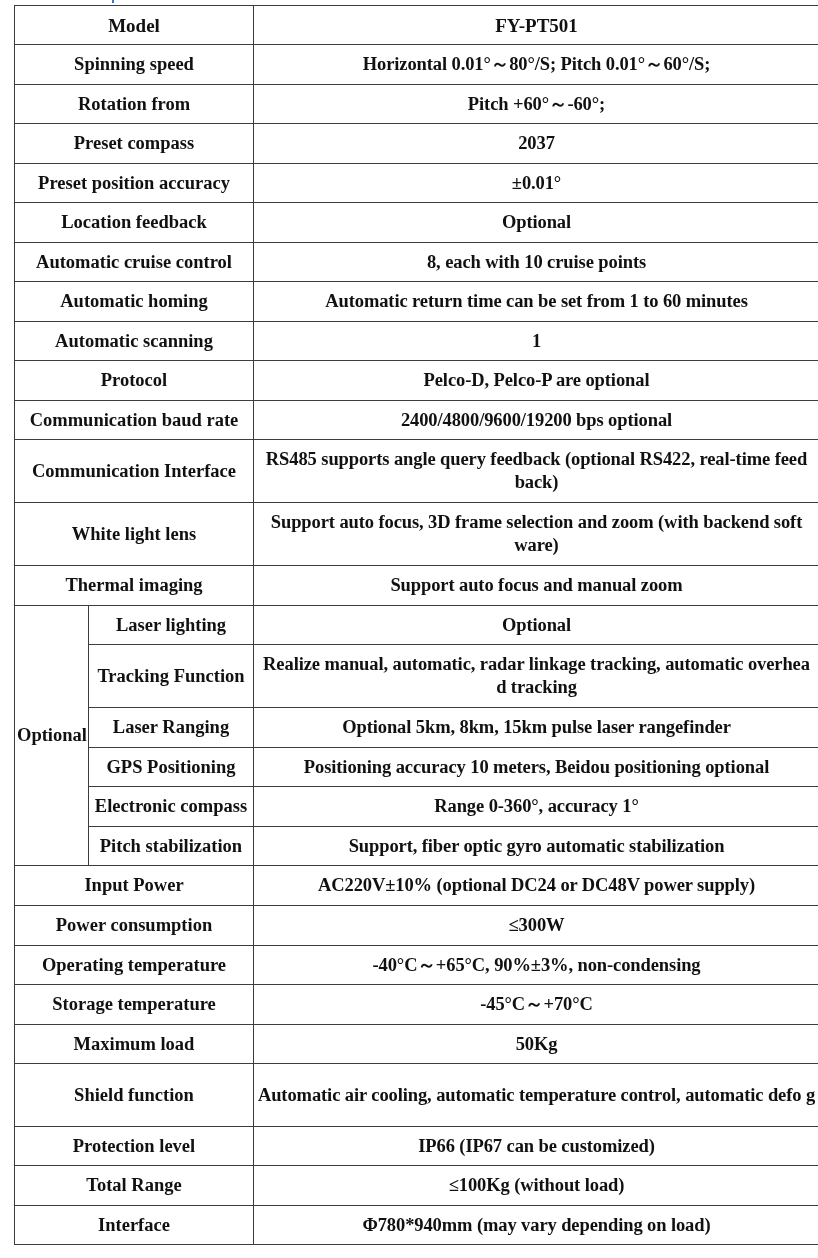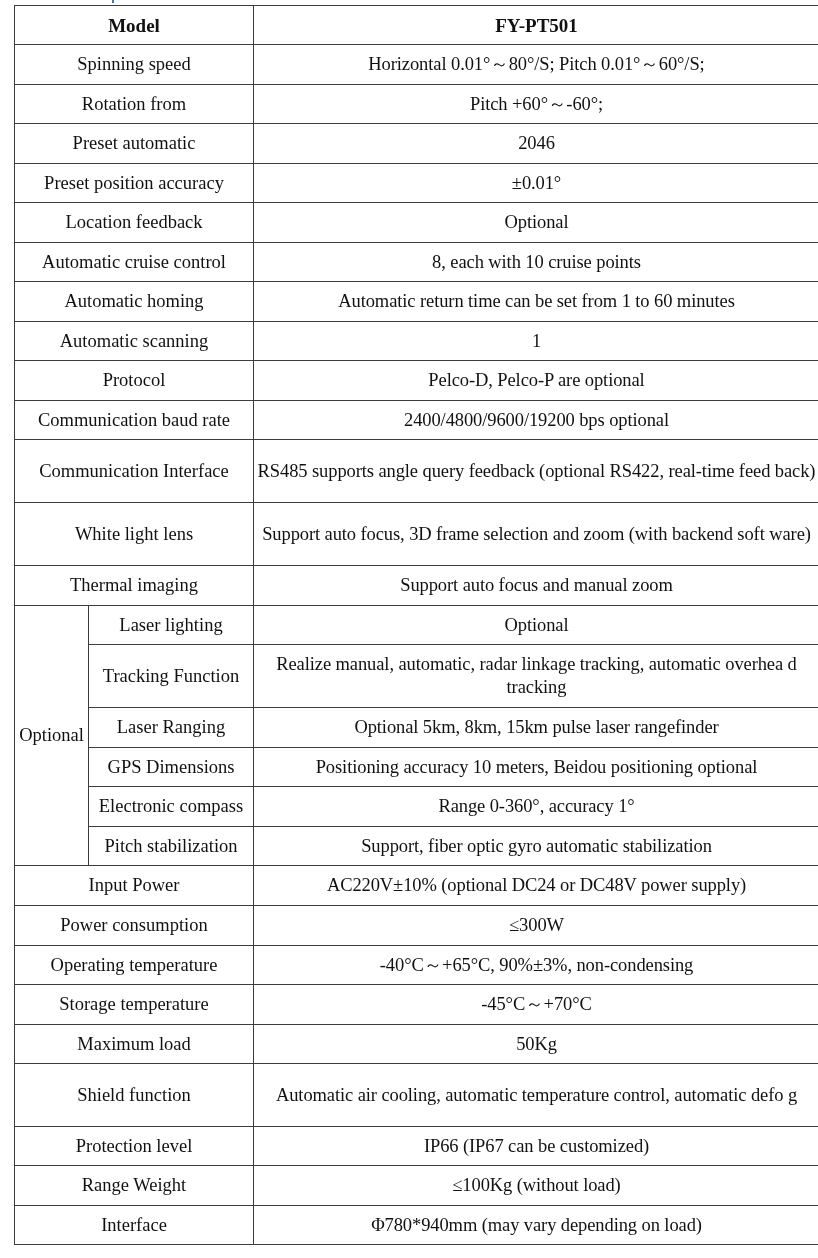--- a/index.html
+++ b/index.html
@@ -31,21 +31,21 @@
       border-collapse: collapse;
       table-layout: fixed;
       font-size: 18.5px;
       line-height: 23px;
     }
     table.spec td, table.spec th {
       border: 1.5px solid #3c3c3c;
       text-align: center;
       vertical-align: middle;
       padding: 0 2px;
-      font-weight: normal;
+      font-weight: bold;
     }
     table.spec th {
       font-weight: bold;
       font-size: 19px;
     }
     col.c-group { width: 74px; }
     col.c-sub { width: 165px; }
     col.c-val { width: 566px; }
     tr.h39 { height: 39px; }
     tr.h40 { height: 40px; }
@@ -72,22 +72,22 @@
 
     <tr class="h40">
       <td colspan="2">Spinning speed</td>
       <td class="val">Horizontal 0.01°～80°/S; Pitch 0.01°～60°/S;</td>
     </tr>
     <tr class="h39">
       <td colspan="2">Rotation from</td>
       <td class="val">Pitch +60°～-60°;</td>
     </tr>
     <tr class="h40">
-      <td colspan="2">Preset automatic</td>
-      <td class="val">2046</td>
+      <td colspan="2">Preset compass</td>
+      <td class="val">2037</td>
     </tr>
     <tr class="h39">
       <td colspan="2">Preset position accuracy</td>
       <td class="val">±0.01°</td>
     </tr>
     <tr class="h40">
       <td colspan="2">Location feedback</td>
       <td class="val">Optional</td>
     </tr>
     <tr class="h39">
@@ -130,21 +130,21 @@
     </tr>
     <tr class="h64">
       <td>Tracking Function</td>
       <td class="val">Realize manual, automatic, radar linkage tracking, automatic overhea d tracking</td>
     </tr>
     <tr class="h40">
       <td>Laser Ranging</td>
       <td class="val">Optional 5km, 8km, 15km pulse laser rangefinder</td>
     </tr>
     <tr class="h39">
-      <td>GPS Dimensions</td>
+      <td>GPS Positioning</td>
       <td class="val">Positioning accuracy 10 meters, Beidou positioning optional</td>
     </tr>
     <tr class="h40">
       <td>Electronic compass</td>
       <td class="val">Range 0-360°, accuracy 1°</td>
     </tr>
     <tr class="h39">
       <td>Pitch stabilization</td>
       <td class="val">Support, fiber optic gyro automatic stabilization</td>
     </tr>
@@ -171,21 +171,21 @@
     </tr>
     <tr class="h64">
       <td colspan="2">Shield function</td>
       <td class="val">Automatic air cooling, automatic temperature control, automatic defo g</td>
     </tr>
     <tr class="h39">
       <td colspan="2">Protection level</td>
       <td class="val">IP66 (IP67 can be customized)</td>
     </tr>
     <tr class="h40">
-      <td colspan="2">Range Weight</td>
+      <td colspan="2">Total Range</td>
       <td class="val">≤100Kg (without load)</td>
     </tr>
     <tr class="h39">
       <td colspan="2">Interface</td>
       <td class="val">Φ780*940mm (may vary depending on load)</td>
     </tr>
   </tbody>
 </table>
 
 </body></html>

